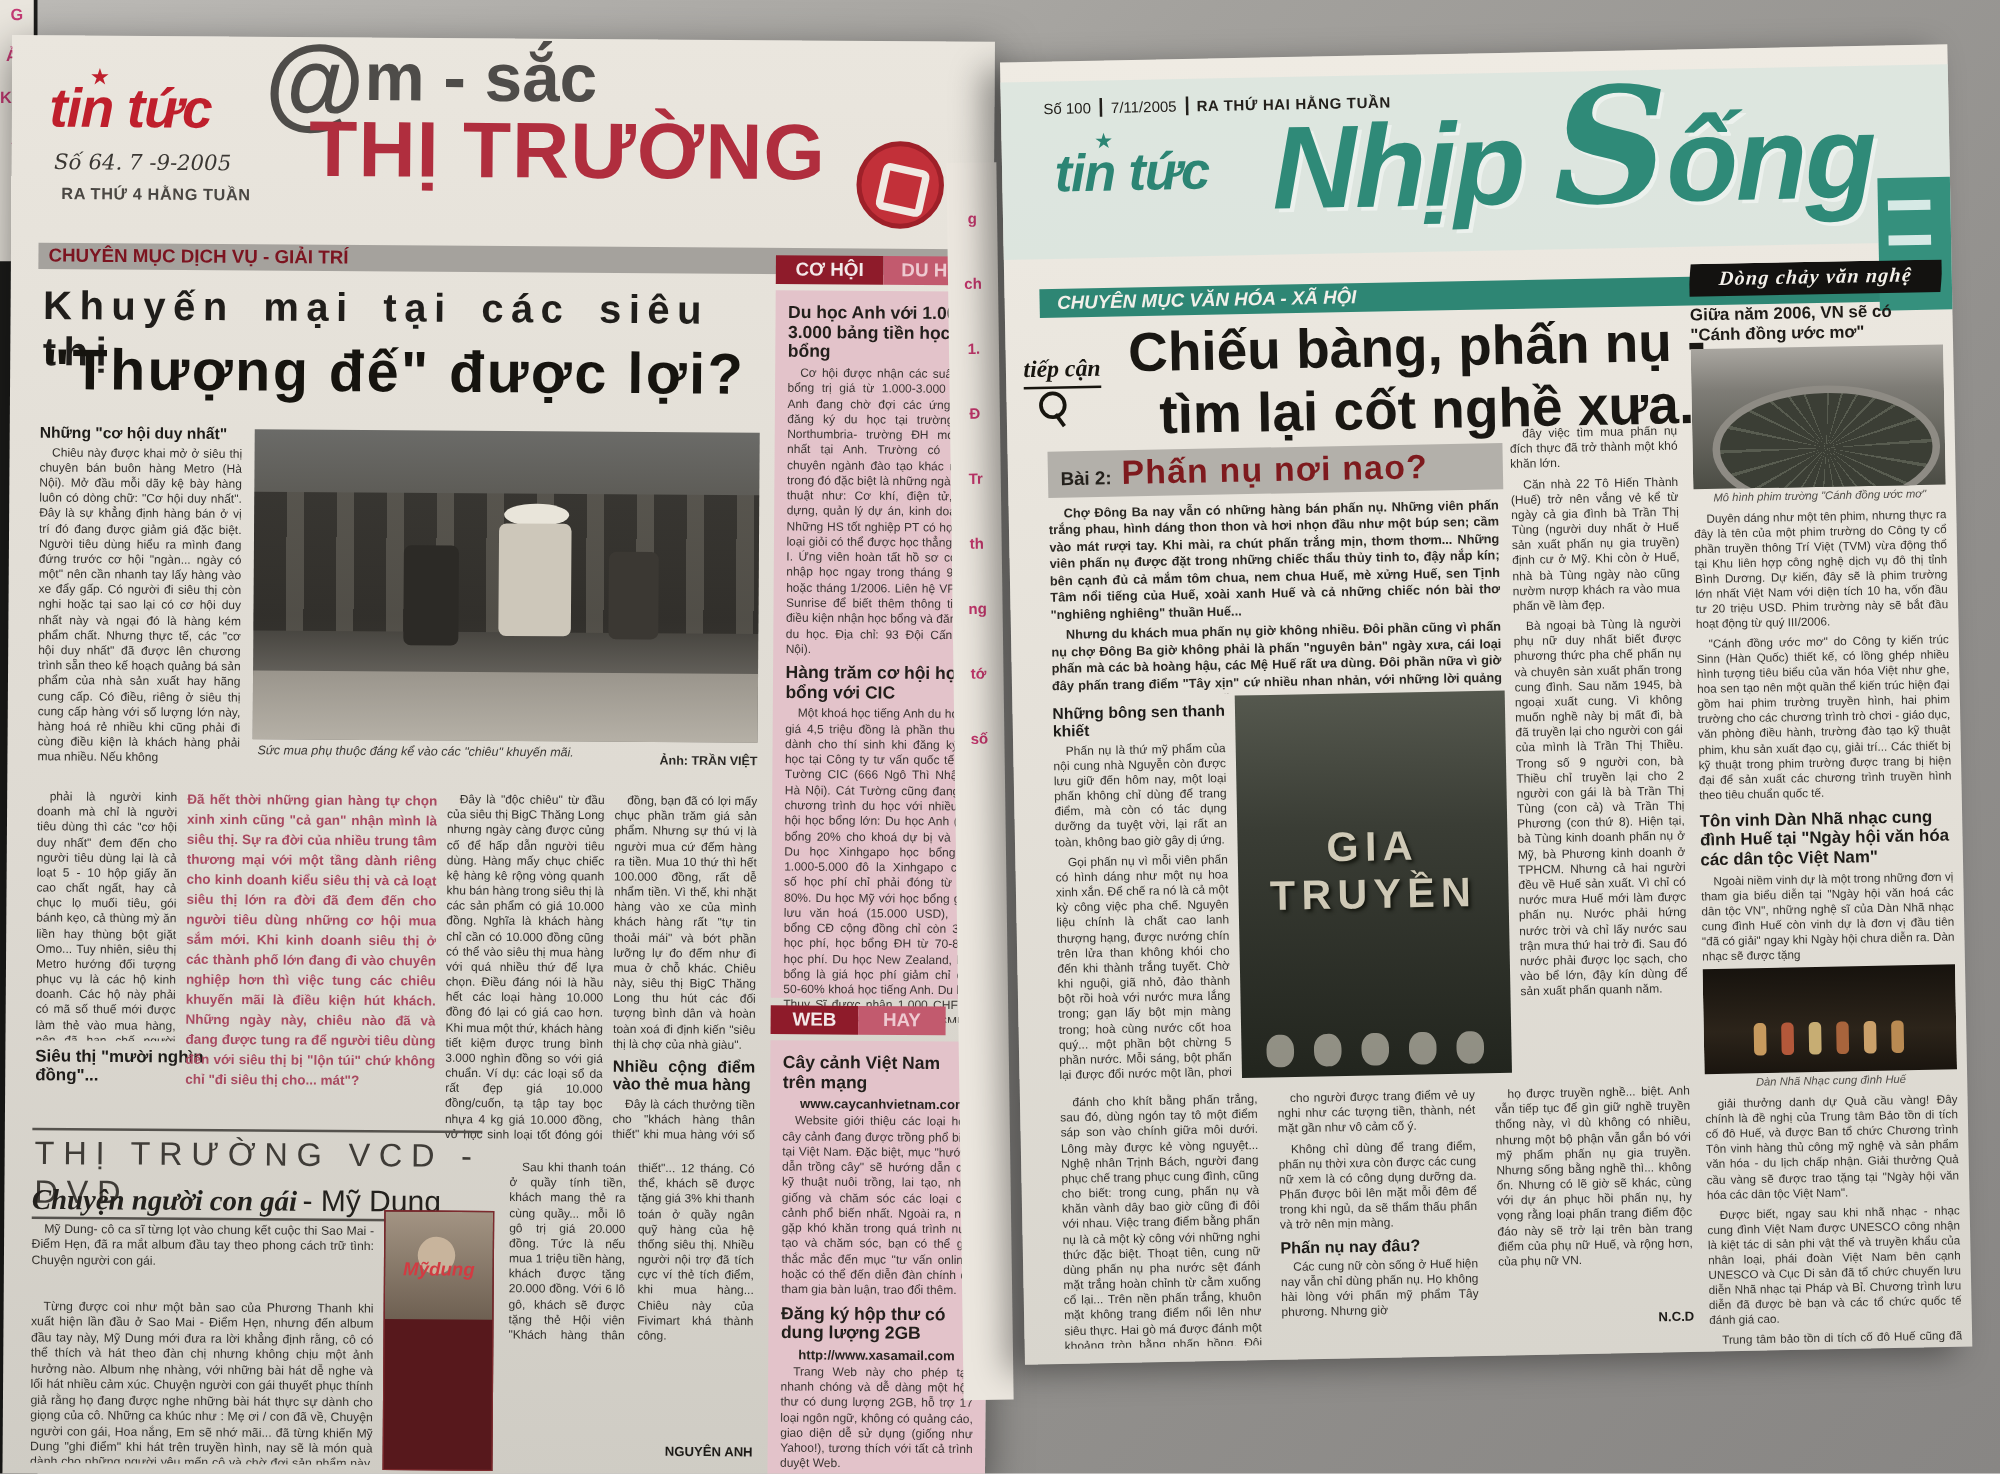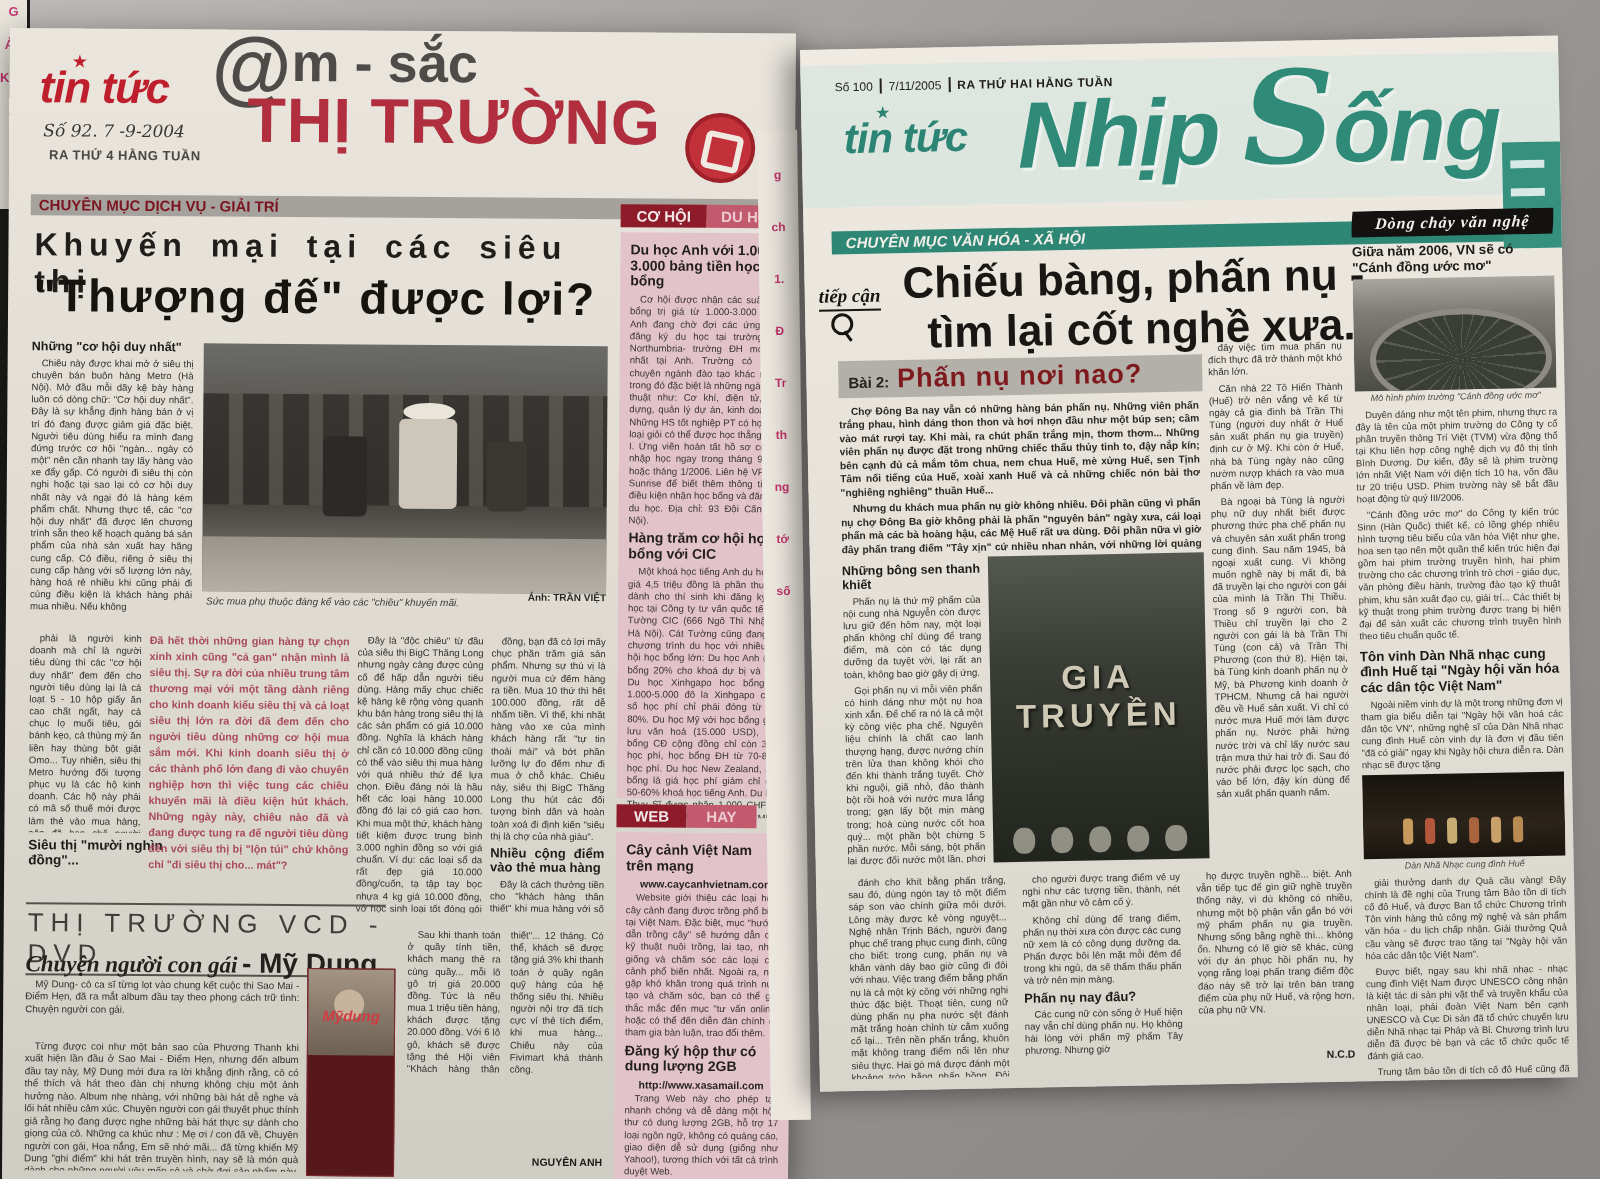--- a/index.html
+++ b/index.html
@@ -29,21 +29,21 @@
   .hl2{font-weight:900;font-size:46px;letter-spacing:2px;color:#16140f;}
   .lead-pink{font-weight:bold;font-size:10.8px;line-height:1.48;color:#a84a60;text-align:justify;}
   .photo1{background:linear-gradient(180deg,#6b6b68 0%,#57554f 30%,#3f3d38 60%,#8c8881 100%);overflow:hidden;}
   .photo1 .shelves{position:absolute;left:0;top:20%;width:100%;height:45%;
     background:repeating-linear-gradient(90deg,#2e2c28 0 26px,#55524b 26px 40px);opacity:.8;}
   .photo1 .floor{position:absolute;left:0;bottom:0;width:100%;height:22%;background:linear-gradient(180deg,#9a958c,#b5b0a6);}
   .hat{position:absolute;width:52px;height:18px;border-radius:50%;background:#e9e5da;}
   .fig{position:absolute;border-radius:6px;}
   .vcd-header{font-size:26px;letter-spacing:7px;color:#3f3c37;border-top:2px solid #55524d;border-bottom:2px solid #55524d;padding:3px 0 4px 2px;}
   .vcd-title .it{font-family:"Liberation Serif",serif;font-style:italic;font-weight:bold;font-size:23px;color:#23211d;}
-  .vcd-title .rest{font-weight:700;font-size:28px;color:#23211d;}
+  .vcd-title .rest{font-weight:400;font-size:24px;color:#23211d;}
   .album{background:#57181c;border:1px solid #7e2a2e;overflow:hidden;}
   .album .ph{height:86px;background:linear-gradient(180deg,#a39483,#6e6052);}
   .album .head{position:absolute;left:26px;top:20px;width:30px;height:30px;border-radius:50%;background:#c8b49c;}
   .album-title{position:absolute;left:0;top:4px;width:100%;text-align:center;font-style:italic;font-weight:900;font-size:15px;color:#d23b42;margin-top:34px;}
   .pink-head{display:flex;}
   .pink-head .a{background:#8e1b2a;color:#f3e8e8;font-weight:bold;font-size:15px;text-align:center;padding:3px 0;width:86px;}
   .pink-head .b{background:#c25a6e;color:#eec9d0;font-weight:bold;font-size:15px;text-align:center;padding:3px 0;width:88px;}
   .pink-panel{background:#e3c3ca;padding:8px 10px;box-sizing:border-box;}
   .pink-panel .t{font-weight:800;font-size:14px;line-height:1.12;color:#221f1b;margin:2px 0 4px 0;}
   .pink-panel .bd{font-size:9.6px;line-height:1.28;text-align:justify;color:#393531;}
@@ -105,21 +105,21 @@
     <span>G</span>
     <span>ẢI:</span>
     <span>KEO</span>
     <span>A</span>
   </div>
 
   <div class="page page-left">
 
     <div class="abs logo-red" style="left:30px;top:34px;">tin tức</div>
     <div class="abs" style="left:62px;top:22px;color:#bf1f2c;font-size:18px;">★</div>
-    <div class="abs issue" style="left:34px;top:92px;">Số 92. 7 -9-2004</div>
+    <div class="abs issue" style="left:34px;top:92px;">Số 64. 7 -9-2005</div>
     <div class="abs sched" style="left:40px;top:119px;">RA THỨ 4 HẰNG TUẦN</div>
     <div class="abs title-top" style="left:202px;top:0px;"><span class="at">@</span><span>m - sắc</span></div>
     <div class="abs title-bottom" style="left:238px;top:62px;width:520px;">THỊ TRƯỜNG</div>
     <div class="abs market-badge" style="left:676px;top:80px;">
         <div class="inner"></div>
       </div>
     <div class="abs secbar-l" style="left:22px;top:166px;width:724px;">CHUYÊN MỤC DỊCH VỤ - GIẢI TRÍ</div>
 
     <div class="abs hl1" style="left:26px;top:198px;width:585px;">Khuyến mại tại các siêu thị</div>
     <div class="abs hl2" style="left:26px;top:240px;width:585px;">"Thượng đế" được lợi?</div>
@@ -131,21 +131,21 @@
 
     <div class="abs photo1" style="left:196px;top:314px;width:404px;height:248px;">
       <div class="shelves"></div>
       <div class="floor"></div>
       <div class="hat" style="left:200px;top:58px;"></div>
       <div class="fig" style="left:196px;top:74px;width:58px;height:90px;background:#cdc7ba;"></div>
       <div class="fig" style="left:120px;top:92px;width:44px;height:80px;background:#2c2a26;"></div>
       <div class="fig" style="left:284px;top:96px;width:40px;height:70px;background:#3b3833;"></div>
     </div>
     <div class="abs caption" style="left:200px;top:566px;width:280px;">Sức mua phụ thuộc đáng kể vào các "chiêu" khuyến mãi.</div>
-    <div class="abs" style="left:486px;top:560px;width:114px;text-align:right;font-size:10px;font-weight:bold;color:#2a2824;">Ảnh: TRẦN VIỆT</div>
+    <div class="abs" style="left:486px;top:572px;width:114px;text-align:right;font-size:10px;font-weight:bold;color:#2a2824;">Ảnh: TRẦN VIỆT</div>
 
     <div class="col" style="left:24px;top:604px;width:112px;height:200px;">
       <p>phải là người kinh doanh mà chỉ là người tiêu dùng thì các "cơ hội duy nhất" đem đến cho người tiêu dùng lại là cả loạt 5 - 10 hộp giấy ăn cao chất ngất, hay cả chục lọ muối tiêu, gói bánh kẹo, cả thùng mỳ ăn liền hay thùng bột giặt Omo... Tuy nhiên, siêu thị Metro hướng đối tượng phục vụ là các hộ kinh doanh. Các hộ này phải có mã số thuế mới được làm thẻ vào mua hàng, nên đã hạn chế người tiêu dùng mua lẻ hay vào siêu thị chỉ để "chơi" như một số siêu thị khác. Các "cơ hội duy nhất" ở đây được đón nhận nhiệt tình và cũng mau qua vì khách mua với số lượng lớn. Đối tượng khuyến mãi ít nhưng sự hấp dẫn với người có nhu cầu mua là cao.</p>
     </div>
     <div class="abs subhead" style="left:24px;top:808px;width:150px;font-size:13.5px;">Siêu thị "mười nghìn đồng"...</div>
     <div class="abs lead-pink" style="left:144px;top:604px;width:200px;height:276px;overflow:hidden;">Đã hết thời những gian hàng tự chọn xinh xinh cũng "cả gan" nhận mình là siêu thị. Sự ra đời của nhiều trung tâm thương mại với một tầng dành riêng cho kinh doanh kiểu siêu thị và cả loạt siêu thị lớn ra đời đã đem đến cho người tiêu dùng những cơ hội mua sắm mới. Khi kinh doanh siêu thị ở các thành phố lớn đang đi vào chuyên nghiệp hơn thì việc tung các chiêu khuyến mãi là điều kiện hút khách. Những ngày này, chiêu nào đã và đang được tung ra để người tiêu dùng đến với siêu thị bị "lộn túi" chứ không chỉ "đi siêu thị cho... mát"?</div>
     <div class="col" style="left:352px;top:604px;width:126px;height:278px;">
       <p>Đây là "độc chiêu" từ đầu của siêu thị BigC Thăng Long nhưng ngày càng được củng cố để hấp dẫn người tiêu dùng. Hàng mấy chục chiếc kệ hàng kê rộng vòng quanh khu bán hàng trong siêu thị là các sản phẩm có giá 10.000 đồng. Nghĩa là khách hàng chỉ cần có 10.000 đồng cũng có thể vào siêu thị mua hàng với quá nhiều thứ để lựa chọn. Điều đáng nói là hầu hết các loại hàng 10.000 đồng đó lại có giá cao hơn. Khi mua một thứ, khách hàng tiết kiệm được trung bình 3.000 nghìn đồng so với giá chuẩn. Ví dụ: các loại sổ da rất đẹp giá 10.000 đồng/cuốn, tạ tập tay bọc nhựa 4 kg giá 10.000 đồng, vở học sinh loại tốt đóng gói 6 cuốn giá 10.000 đồng, dép xốp nam nữ các loại khá đẹp giá 10.000 đồng, bút, com pa đóng gói 10.000 đồng, các loại quần đùi nam, đồ chơi trẻ em, đồ gia dụng... khi mua với giá 10.000</p>
     </div>
     <div class="col" style="left:486px;top:604px;width:114px;height:278px;">

